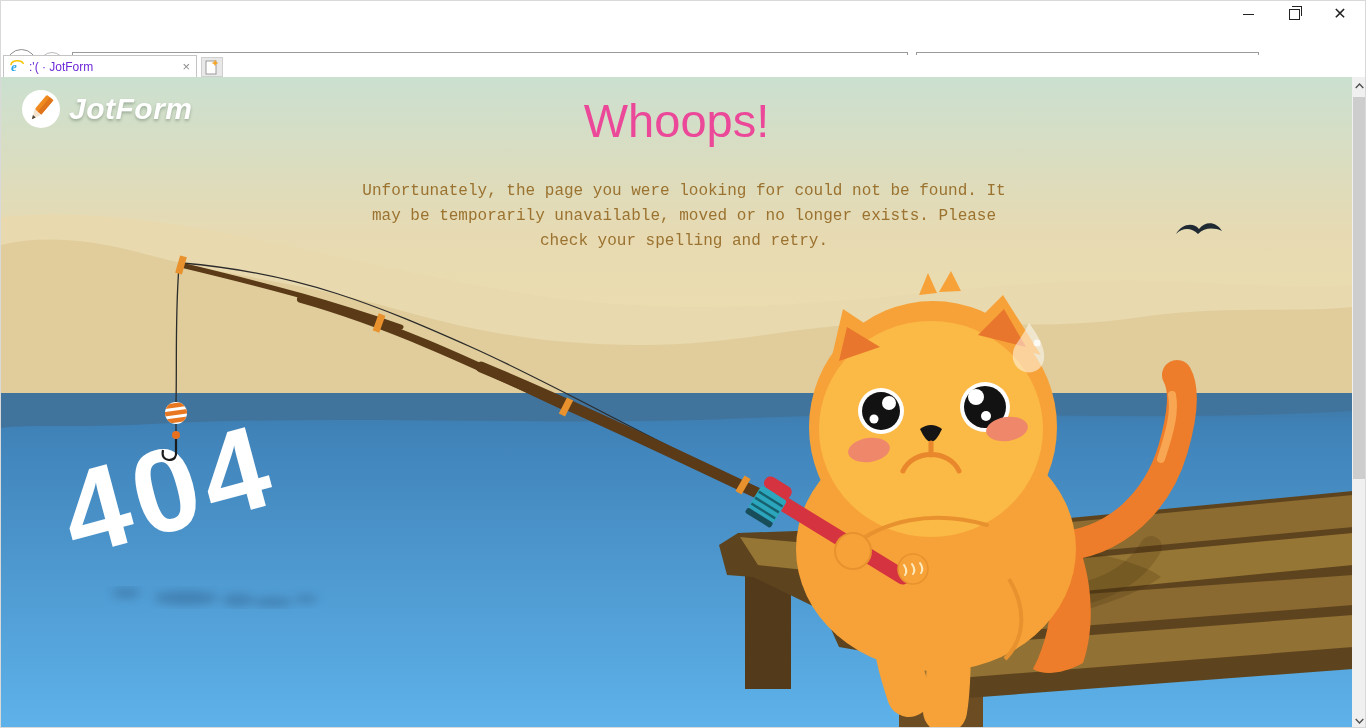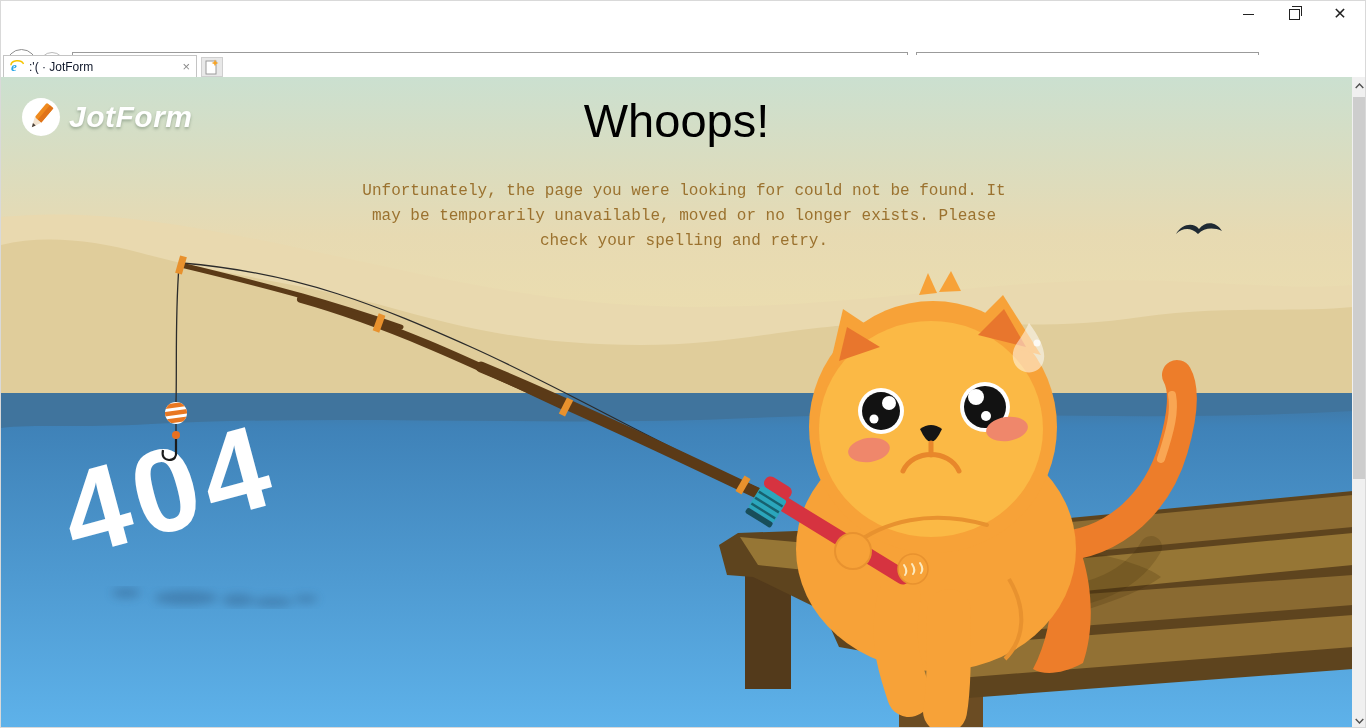--- a/index.html
+++ b/index.html
@@ -25,29 +25,29 @@
   .urltext .path{color:#6c6c6c;}
   .urlicons{display:flex;align-items:center;gap:7px;flex:0 0 auto;margin-left:6px;}
   .caret{font-size:10px;color:#555;}
   .searchbox{position:absolute;left:915px;top:27px;width:343px;height:23px;border:1px solid #9b9b9b;background:#fff;display:flex;align-items:center;box-sizing:border-box;padding:0 6px;}
   .searchbox input{border:none;outline:none;flex:1;font-size:12.5px;font-family:"Liberation Sans",sans-serif;color:#222;}
   .searchbox input::placeholder{color:#2e2e2e;opacity:1;}
   .actionicons{position:absolute;left:1266px;top:27px;height:24px;display:flex;align-items:center;gap:9px;}
   
   .tabbar{position:absolute;left:0;top:54px;width:1366px;height:22px;background:#fff;}
   .tab{position:absolute;left:2px;top:0;width:194px;height:22px;border:1px solid #c4c4c4;border-bottom:none;background:#fff;display:flex;align-items:center;box-sizing:border-box;padding:0 6px;}
-  .tab .title{font-size:12px;color:#0f172a;flex:1;white-space:nowrap;overflow:hidden;}
+  .tab .title{font-size:12px;color:#6d28d9;flex:1;white-space:nowrap;overflow:hidden;}
   .tab .closex{color:#8a8a8a;font-size:13px;margin-left:4px;}
   .newtab{position:absolute;left:200px;top:2px;width:22px;height:20px;background:#e8e8e8;border:1px solid #cfcfcf;display:flex;align-items:center;justify-content:center;box-sizing:border-box;}
   
   .content{position:absolute;left:0;top:76px;width:1366px;height:652px;overflow:hidden;}
   .scene{position:absolute;left:0;top:0;}
-  .logo{position:absolute;left:20px;top:12px;display:flex;align-items:center;gap:8px;z-index:2;margin-top:8px;}
+  .logo{position:absolute;left:20px;top:12px;display:flex;align-items:center;gap:8px;z-index:2;}
   .logo-text{color:#fff;font-size:30px;font-weight:700;font-style:italic;letter-spacing:0.5px;text-shadow:0 2px 3px rgba(90,110,90,.45);}
-  .heading{position:absolute;left:0;top:16px;width:1351px;text-align:center;font-size:47px;color:#000000;z-index:2;margin:0;font-weight:400;}
+  .heading{position:absolute;left:0;top:16px;width:1351px;text-align:center;font-size:47px;color:#ec4899;z-index:2;margin:0;font-weight:400;}
   .message{position:absolute;left:50%;margin-left:-328px;top:86px;width:656px;text-align:center;font-size:16px;line-height:1.55;color:#9b722f;z-index:2;font-family:Liberation Mono, monospace;}
   
   .scrollbar{position:absolute;right:0;top:0;width:15px;height:652px;background:#f0f0f0;z-index:5;}
   .sb-btn{position:absolute;left:0;width:15px;height:17px;display:flex;align-items:center;justify-content:center;}
   .sb-up{top:0;} .sb-down{bottom:0;}
   .sb-thumb{position:absolute;left:1px;top:20px;width:13px;height:382px;background:#cdcdcd;}
 </style>
 </head>
 <body>
 

